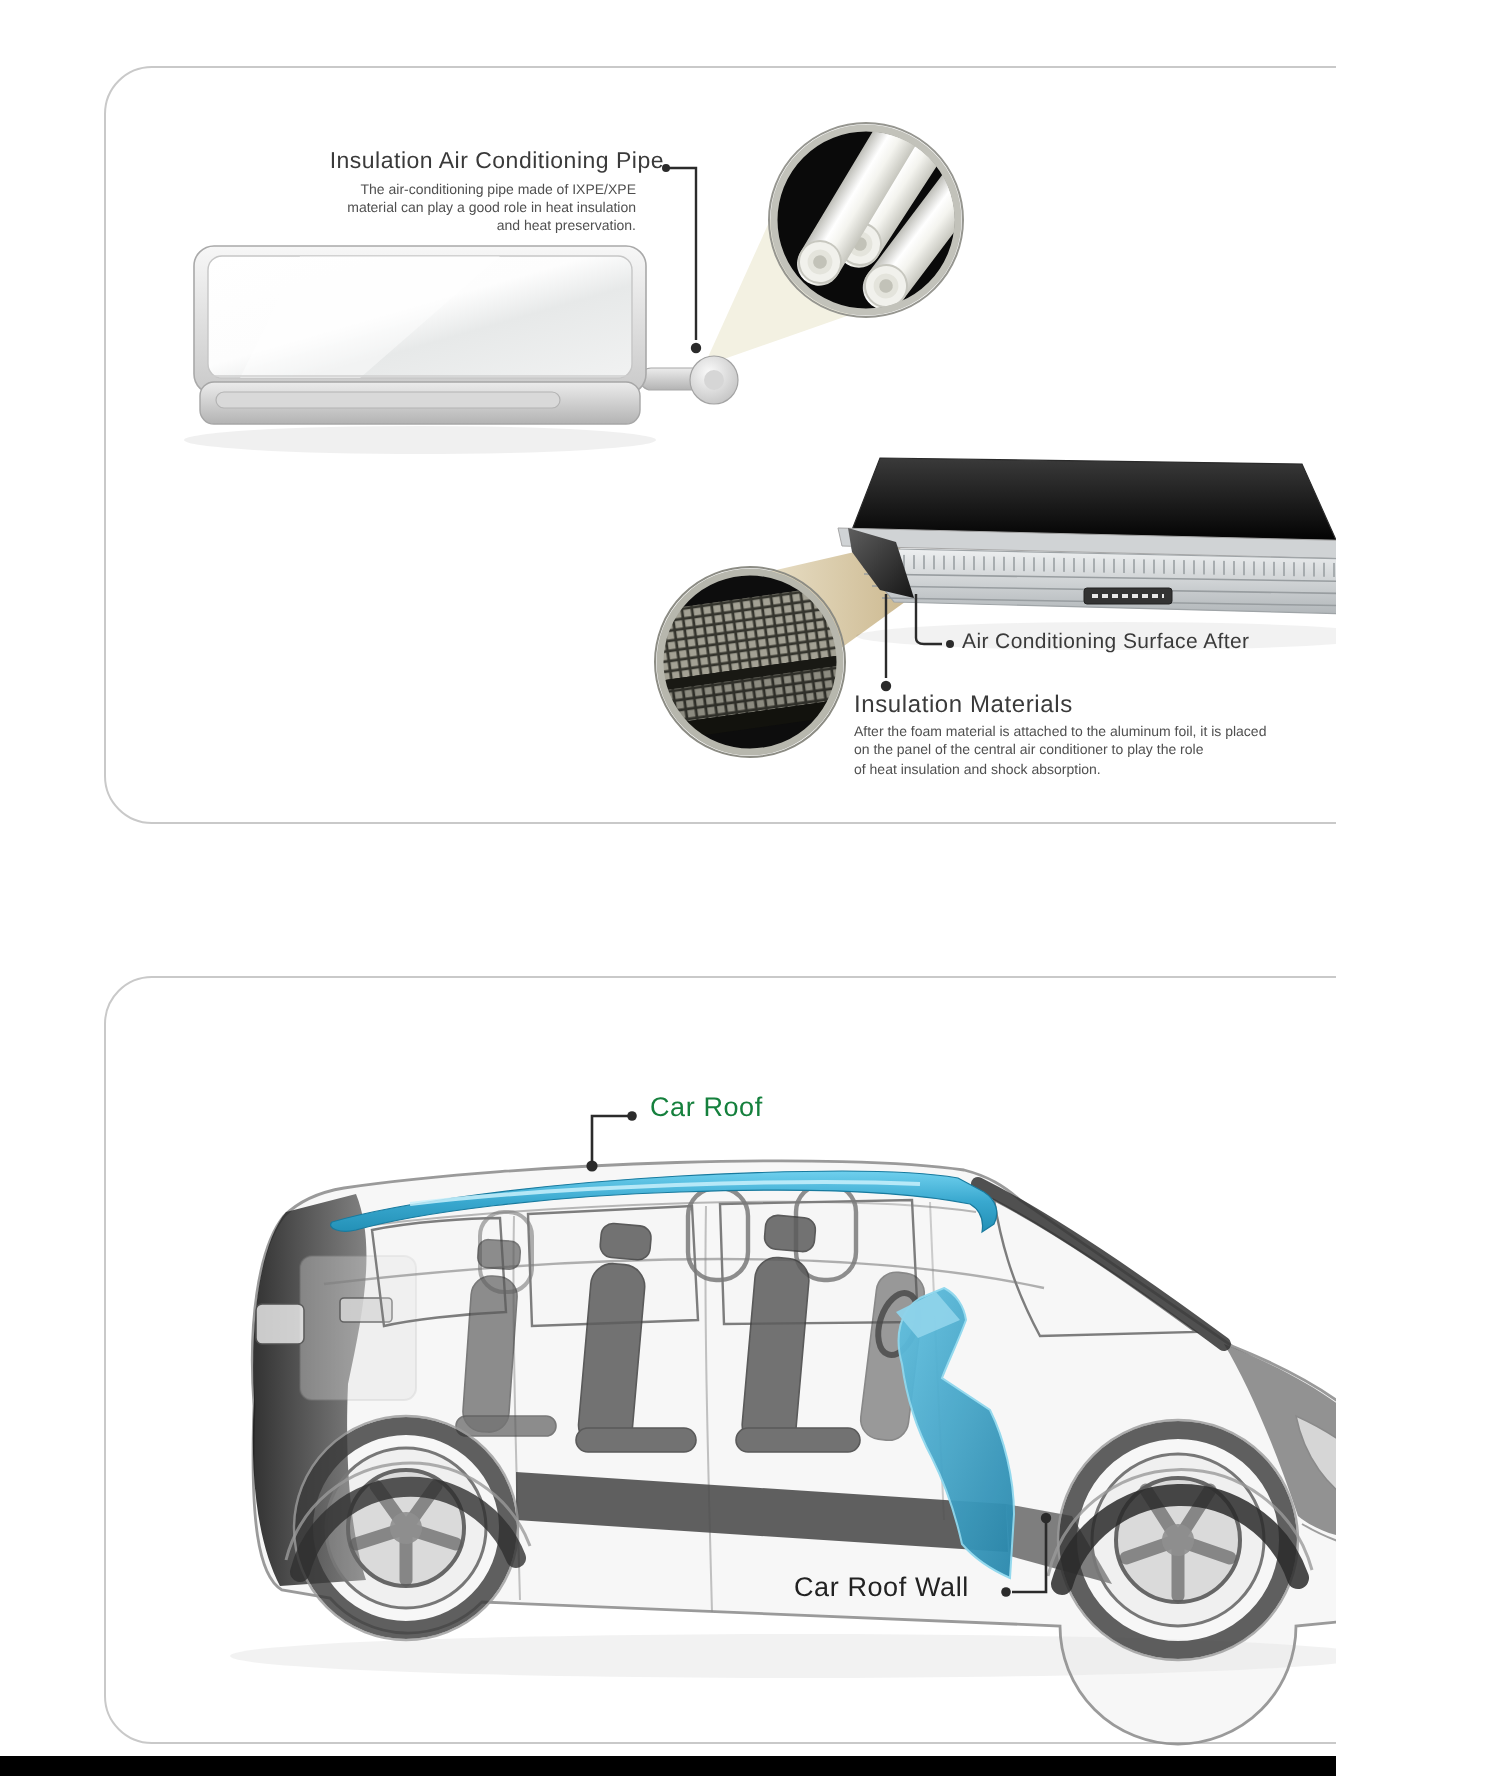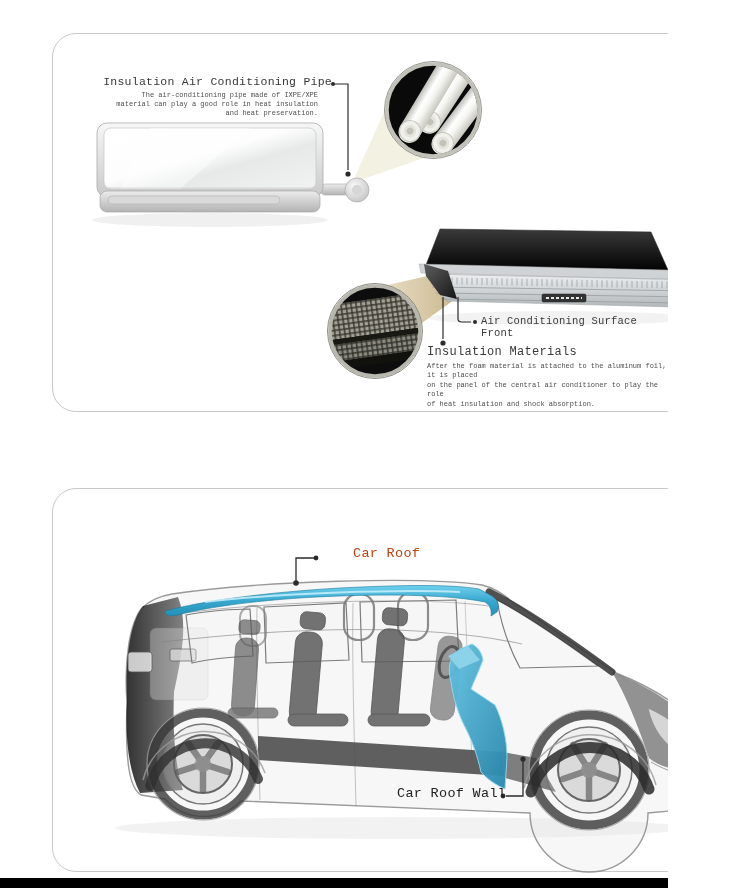--- a/index.html
+++ b/index.html
@@ -1,31 +1,31 @@
 <!DOCTYPE html>
 <html><head>
 <meta charset="utf-8">
 <style>
   html,body{margin:0;padding:0;background:#fff;}
   #stage{position:relative;width:668px;height:888px;background:#fff;overflow:hidden;
-         font-family:Liberation Mono, monospace;}
+         font-family:Liberation Sans, sans-serif;}
   .panel{position:absolute;left:52px;width:663px;border:1.5px solid #c9c9c9;
          border-radius:24px;background:#fff;box-sizing:border-box;}
   #panel-ac{top:33px;height:379px;}
   #panel-car{top:488px;height:384px;}
   #art{position:absolute;left:0;top:0;width:751px;height:888px;}
   .label{position:absolute;color:#3a3a3a;}
   #pipe-title{left:60px;top:75px;width:272px;text-align:right;font-size:11.5px;letter-spacing:.25px;}
   #pipe-desc{left:60px;top:91px;width:258px;text-align:right;font-size:7px;line-height:1.32;
              color:#4f4f4f;white-space:pre-line;}
   #surface-title{left:481px;top:315px;font-size:10.5px;letter-spacing:.2px;}
   #materials-title{left:427px;top:345px;font-size:12px;letter-spacing:.3px;}
   #materials-desc{left:427px;top:362px;width:252px;font-size:7px;line-height:1.35;
                   color:#4f4f4f;white-space:pre-line;}
-  #car-roof-label{left:325px;top:546px;font-size:13.5px;color:#c2410c;letter-spacing:.3px;margin-left:28px;}
+  #car-roof-label{left:325px;top:546px;font-size:13.5px;color:#15803d;letter-spacing:.3px;}
   #car-front-wall-label{left:397px;top:786px;font-size:13.5px;color:#222;letter-spacing:.3px;}
   #footer-bar{position:absolute;left:0;top:878px;width:751px;height:10px;background:#000;}
 </style>
 </head>
 <body>
 
 <div id="stage">
 
   <div class="panel" id="panel-ac"></div>
   <div class="panel" id="panel-car"></div>
@@ -293,21 +293,21 @@
         <circle cx="503" cy="796" r="2.4" fill="#2b2b2b" stroke="none"></circle>
         <circle cx="523" cy="759" r="2.6" fill="#2b2b2b" stroke="none"></circle>
       </g>
     </g>
   </svg>
 
   <div class="label" id="pipe-title">Insulation Air Conditioning Pipe</div>
   <div class="label" id="pipe-desc">The air-conditioning pipe made of IXPE/XPE
 material can play a good role in heat insulation
 and heat preservation.</div>
-  <div class="label" id="surface-title">Air Conditioning Surface Front</div>
+  <div class="label" id="surface-title">Air Conditioning Surface After</div>
   <div class="label" id="materials-title">Insulation Materials</div>
   <div class="label" id="materials-desc">After the foam material is attached to the aluminum foil, it is placed
 on the panel of the central air conditioner to play the role
 of heat insulation and shock absorption.</div>
   <div class="label" id="car-roof-label">Car Roof</div>
   <div class="label" id="car-front-wall-label">Car Roof Wall</div>
 
   <div id="footer-bar"></div>
 </div>
 

